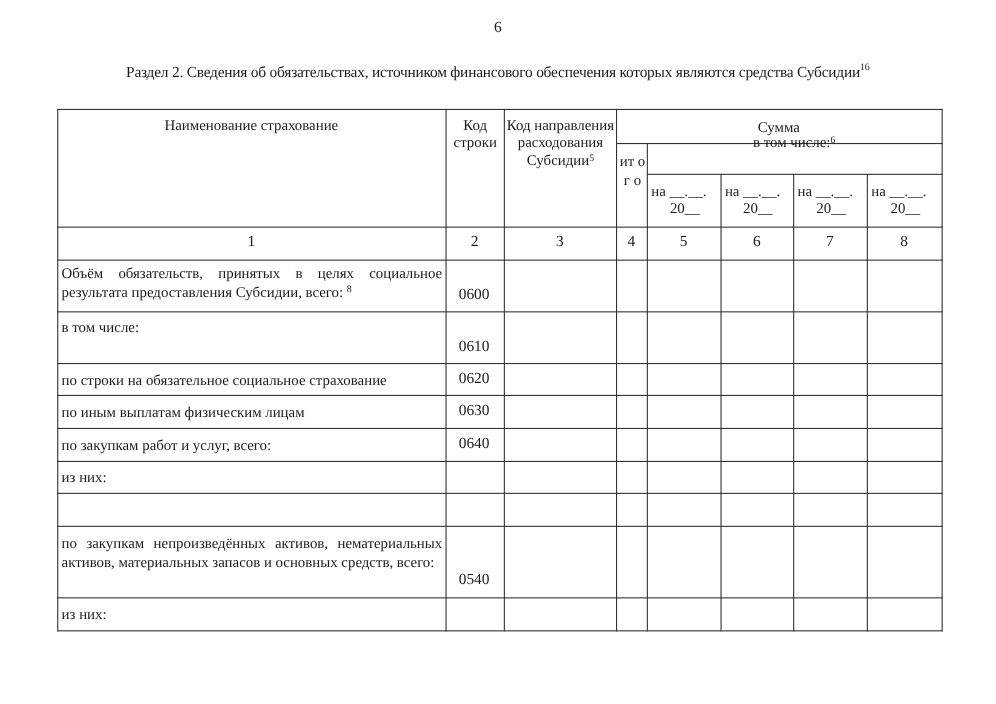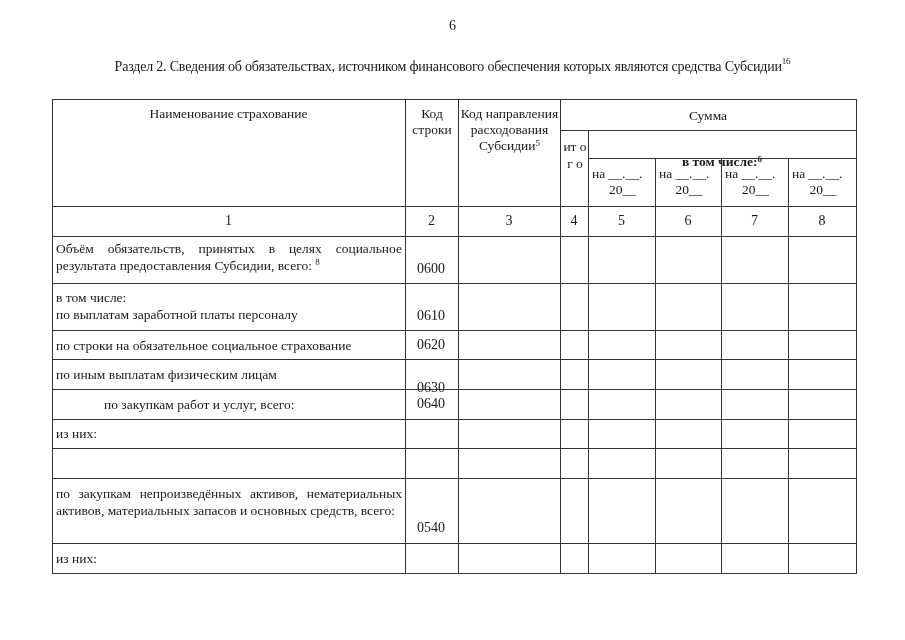--- a/index.html
+++ b/index.html
@@ -49,21 +49,21 @@
   <div class="vline" style="left:655px;top:158px;height:416px;"></div>
   <div class="vline" style="left:721px;top:158px;height:416px;"></div>
   <div class="vline" style="left:788px;top:158px;height:416px;"></div>
   <div class="vline" style="left:856px;top:99px;height:475px;"></div>
 
   <div class="hdr" style="left:52px;top:106px;width:353px;">Наименование страхование</div>
   <div class="hdr" style="left:408px;top:106px;width:48px;text-align:center;">Код строки</div>
   <div class="hdr" style="left:459px;top:106px;width:101px;"><span>Код направления расходования Субсидии</span><sup>5</sup></div>
   <div class="hdr" style="left:560px;top:108px;width:296px;">Сумма</div>
   <div class="hdr" style="left:562px;top:138px;width:26px;line-height:17px;word-break:break-all;">ит ог о</div>
-  <div class="hdr" style="left:588px;top:154px;width:268px;font-weight:bold;"><span>в том числе:</span><sup>6</sup></div>
+  <div class="hdr" style="left:588px;top:122px;width:268px;"><span>в том числе:</span><sup>6</sup></div>
 
   <div class="hdr" style="left:590px;top:166px;width:65px;">
     <div style="text-align:left;padding-left:2px;white-space:nowrap;">на __.__.</div>
     <div>20__</div>
   </div>
   <div class="hdr" style="left:657px;top:166px;width:64px;">
     <div style="text-align:left;padding-left:2px;white-space:nowrap;">на __.__.</div>
     <div>20__</div>
   </div>
   <div class="hdr" style="left:723px;top:166px;width:65px;">
@@ -84,31 +84,30 @@
   <div class="num" style="left:721px;top:213px;width:67px;">7</div>
   <div class="num" style="left:788px;top:213px;width:68px;">8</div>
 
   <div class="cell-text justify" style="left:56px;top:240px;width:346px;text-align-last:left;">
     <span>Объём обязательств, принятых в целях социальное результата предоставления Субсидии, всего:</span>&nbsp;<sup>8</sup>
   </div>
   <div class="code" style="left:405px;top:261px;">0600</div>
 
   <div class="cell-text" style="left:56px;top:289px;width:346px;">
     <div>в том числе:</div>
-    <div>по выплатам заработной платы персоналу</div>
   </div>
   <div class="code" style="left:405px;top:308px;">0610</div>
 
   <div class="cell-text" style="left:56px;top:337px;width:346px;">по строки на обязательное социальное страхование</div>
   <div class="code" style="left:405px;top:337px;">0620</div>
 
   <div class="cell-text" style="left:56px;top:366px;width:346px;">по иным выплатам физическим лицам</div>
-  <div class="code" style="left:405px;top:380px;">0630</div>
+  <div class="code" style="left:405px;top:366px;">0630</div>
 
-  <div class="cell-text" style="left:56px;top:396px;width:346px;margin-left:48px;">по закупкам работ и услуг, всего:</div>
+  <div class="cell-text" style="left:56px;top:396px;width:346px;">по закупкам работ и услуг, всего:</div>
   <div class="code" style="left:405px;top:396px;">0640</div>
 
   <div class="cell-text" style="left:56px;top:425px;width:346px;">из них:</div>
 
   <div class="cell-text" style="left:56px;top:455px;width:346px;"></div>
 
   <div class="cell-text justify" style="left:56px;top:485px;width:346px;text-align-last:left;">
     <span>по закупкам непроизведённых активов, нематериальных активов, материальных запасов и основных средств, всего:</span>
   </div>
   <div class="code" style="left:405px;top:520px;">0540</div>

